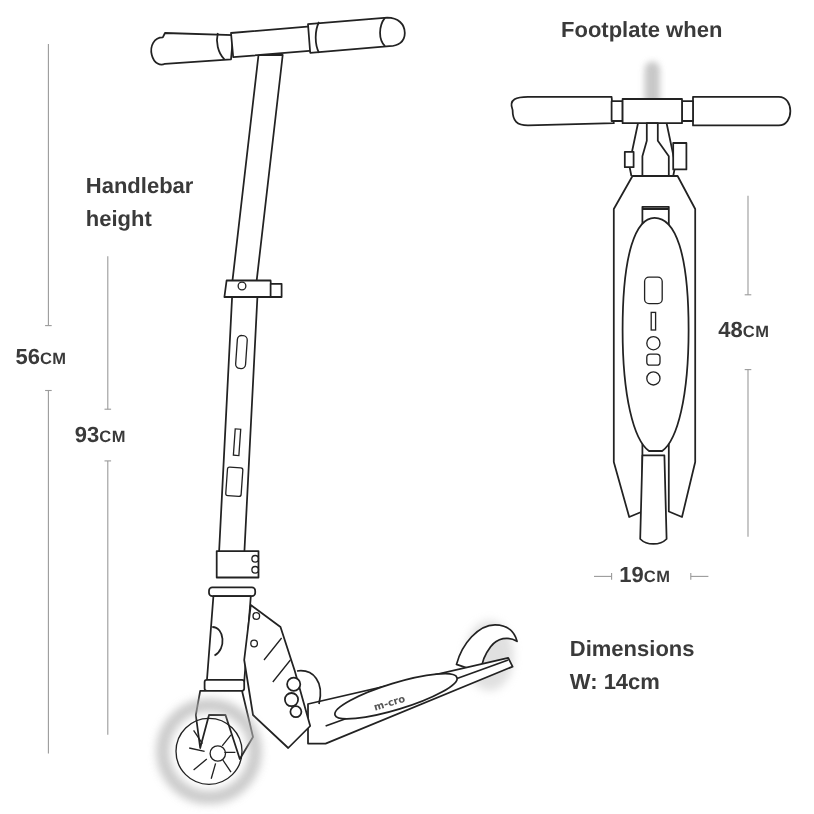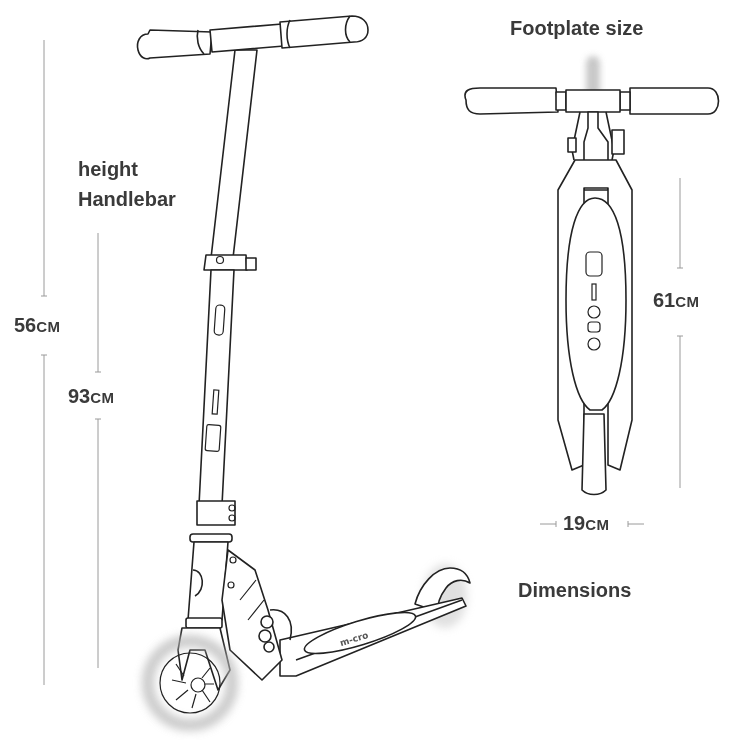--- a/index.html
+++ b/index.html
@@ -142,37 +142,38 @@
       <circle class="thin" cx="594" cy="312" r="6"></circle>
       <rect class="thin" x="588" y="322" width="12" height="10" rx="3"></rect>
       <circle class="thin" cx="594" cy="344" r="6"></circle>
     </g>
 
     <path class="line" d="M584,414 L604,414 L606,490 C600,496 588,496 582,490 Z"></path>
   </g>
 </svg>
 
 <div class="lbl lbl-lg" style="left:78px; top:154px;">
+  <div>Handlebar</div>
   <div>height</div>
-  <div>Handlebar</div>
 </div>
 
 <div class="lbl lbl-lg" style="left:14px; top:310px;">
   <span>56</span><span class="sc">CM</span>
 </div>
 
 <div class="lbl lbl-lg" style="left:68px; top:381px;">
   <span>93</span><span class="sc">CM</span>
 </div>
 
-<div class="lbl lbl-lg" style="left:510px; top:13px;">Footplate size</div>
+<div class="lbl lbl-lg" style="left:510px; top:13px;">Footplate when</div>
 
 <div class="lbl lbl-lg" style="left:653px; top:285px;">
-  <span>61</span><span class="sc">CM</span>
+  <span>48</span><span class="sc">CM</span>
 </div>
 
 <div class="lbl lbl-lg" style="left:563px; top:508px;">
   <span>19</span><span class="sc">CM</span>
 </div>
 
 <div class="lbl lbl-lg" style="left:518px; top:576px; line-height:29.5px;">
   <div>Dimensions</div>
+  <div><span>W:</span> <span>14cm</span></div>
 </div>
 
 </body></html>

